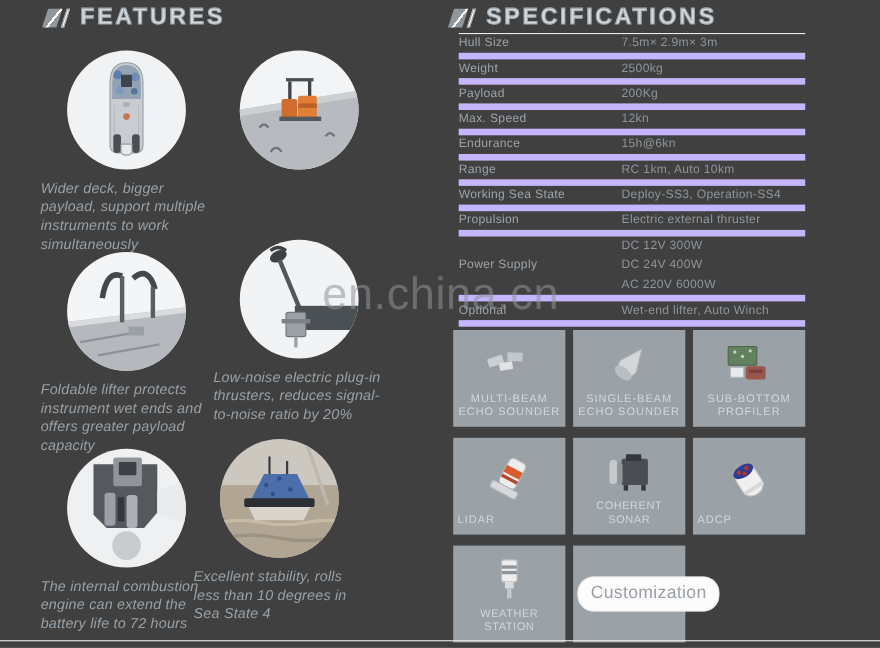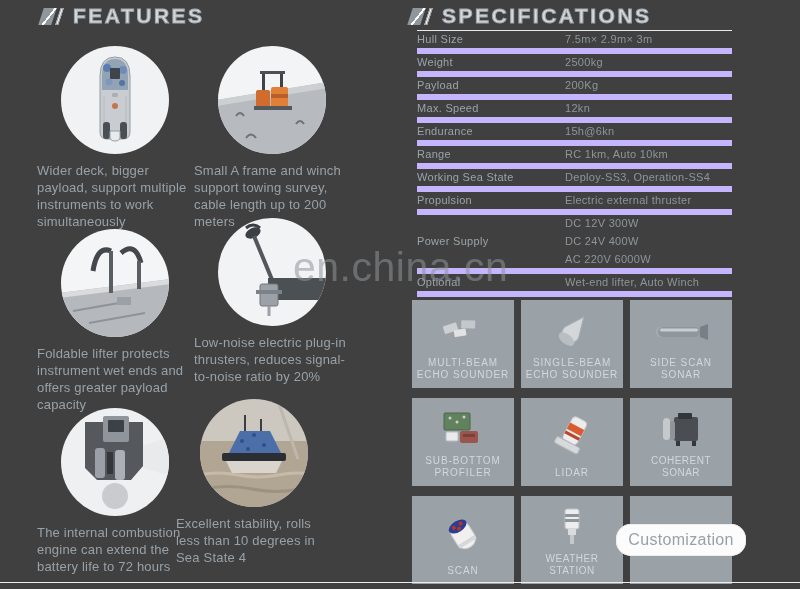--- a/index.html
+++ b/index.html
@@ -12,39 +12,39 @@
   .sec-header.right{left:407px;}
   .hicon{position:relative;width:24px;height:17px;flex:none;}
   .hicon .block{position:absolute;left:3px;top:0;width:13px;height:17px;transform:skewX(-18deg);
         background:linear-gradient(115deg,#8f969c 52%,#ffffff 52%,#ffffff 64%,#8f969c 64%);}
   .hicon .slash{position:absolute;left:20px;top:0;width:3px;height:17px;transform:skewX(-18deg);
         background:#ffffff;border:1px solid #9aa0a6;box-sizing:border-box;}
   .sec-title{margin:0;font-size:21px;font-weight:700;letter-spacing:2.5px;color:#d6dadd;
         -webkit-text-stroke:1px #9fa6ac;}
 
   
-  .feature-item{position:absolute;width:155px;}
+  .feature-item{position:absolute;width:155px;font-style:italic;}
   .fi-0{left:37px;top:44px;} .fi-1{left:194px;top:44px;}
   .fi-2{left:37px;top:227px;} .fi-3{left:194px;top:216px;}
   .fi-4{left:37px;top:406px;} .fi-5{left:176px;top:397px;}
   .feature-img{width:112px;height:112px;margin:0 auto 6px;}
   .feature-caption{font-size:13px;line-height:17px;color:#98a1a8;letter-spacing:0.2px;}
 
   
   .spec-table{position:absolute;left:417px;top:30px;width:315px;border-top:1px solid #e7e9ea;}
   .spec-row{display:flex;align-items:center;padding:2px 0;border-bottom:6px solid #c4b5fd;}
   .spec-label{flex:none;width:148px;font-size:11px;line-height:13px;color:#9ba3a9;letter-spacing:0.3px;}
   .spec-value{font-size:11px;line-height:13px;color:#8d959b;letter-spacing:0.3px;}
   .spec-value div{margin-bottom:5px;}
   .spec-value div:last-child{margin-bottom:0;}
 
   
   .tiles{position:absolute;left:412px;top:300px;display:grid;
          grid-template-columns:repeat(3,102px);grid-auto-rows:88px;gap:10px 7px;}
-  .tile{background:#9aa1a7;display:flex;flex-direction:column;align-items:center;
+  .tile{background:#9aa1a7;display:flex;flex-direction:column;align-items:flex-start;
         justify-content:flex-end;padding:6px 4px 7px;box-sizing:border-box;}
   .tile-img{flex:1;display:flex;align-items:center;justify-content:center;width:100%;}
   .tile-label{font-size:10px;line-height:12px;letter-spacing:0.9px;color:#d4d8db;text-align:center;}
   .tile-label.small{font-size:10px;letter-spacing:0.5px;}
   .tile.custom{justify-content:center;}
   .pill{background:#fcfcfc;border-radius:15px;padding:7px 12px;font-size:16px;color:#9aa0a6;
         letter-spacing:0.3px;box-shadow:0 0 0 1px #eceeee inset;}
 
   
   .watermark{position:absolute;left:293px;top:244px;font-size:41px;color:#8f9499;opacity:0.55;
@@ -105,21 +105,20 @@
           <rect x="46" y="30" width="3" height="34" fill="#3e4347"></rect>
           <rect x="64" y="28" width="3" height="34" fill="#3e4347"></rect>
           <rect x="44" y="27" width="25" height="3" fill="#4a4f54"></rect>
           <rect x="40" y="46" width="14" height="18" rx="2" fill="#cf6c2e"></rect>
           <rect x="55" y="43" width="17" height="21" rx="2" fill="#e07f35"></rect>
           <rect x="55" y="50" width="17" height="4" fill="#b95f28"></rect>
           <rect x="38" y="62" width="38" height="4" fill="#53585c"></rect>
         </g>
       </svg>
     </div>
-    <div class="feature-caption">Small A frame and winch support towing survey, cable length up to 200 meters</div>
   </div>
 
   <div class="feature-item fi-2">
     <div class="feature-img">
       <svg width="112" height="112" viewBox="0 0 112 112">
         <defs>
             <clipPath id="cf3">
               <circle cx="56" cy="56" r="54"></circle>
             </clipPath>
           </defs>
@@ -292,31 +291,20 @@
         <svg width="62" height="42" viewBox="0 0 62 42">
           <g transform="rotate(38 31 21)">
             <path d="M31,2 L40,22 Q40,32 31,32 Q22,32 22,22 Z" fill="#d4d7da" stroke="#a8aeb3"></path>
             <ellipse cx="31" cy="30" rx="9" ry="5" fill="#b9bec2"></ellipse>
           </g>
         </svg>
       </div>
       <div class="tile-label">SINGLE-BEAM ECHO SOUNDER</div>
     </div>
 
-    <div class="tile">
-      <div class="tile-img">
-        <svg width="62" height="42" viewBox="0 0 62 42">
-          <ellipse cx="10" cy="21" rx="4" ry="5" fill="#a6acb1"></ellipse>
-          <rect x="8" y="16" width="42" height="10" rx="5" fill="#8f979d"></rect>
-          <rect x="10" y="17.5" width="38" height="3" rx="1.5" fill="#c9ced2"></rect>
-          <polygon points="50,16 58,13 58,29 50,26" fill="#787f86"></polygon>
-        </svg>
-      </div>
-      <div class="tile-label">SIDE SCAN SONAR</div>
-    </div>
 
     <div class="tile">
       <div class="tile-img">
         <svg width="62" height="42" viewBox="0 0 62 42">
           <rect x="12" y="4" width="26" height="17" rx="1" fill="#61815f" stroke="#4c664b"></rect>
           <circle cx="18" cy="9" r="1.5" fill="#c9d3c6"></circle>
             <circle cx="25" cy="13" r="1.5" fill="#c9d3c6"></circle>
           <circle cx="32" cy="8" r="1.5" fill="#c9d3c6"></circle>
           <rect x="14" y="23" width="12" height="9" rx="1" fill="#e9eaeb" stroke="#b9bdc0"></rect>
           <rect x="28" y="22" width="18" height="12" rx="2" fill="#9a564c"></rect>
@@ -360,21 +348,21 @@
           <g transform="rotate(-32 31 22)">
             <rect x="21" y="8" width="20" height="28" rx="9" fill="#f0f0f1" stroke="#c9ccce"></rect>
             <ellipse cx="31" cy="12" rx="10" ry="5.5" fill="#2e3d8f"></ellipse>
             <circle cx="27" cy="11" r="2" fill="#b5342e"></circle>
               <circle cx="35" cy="11" r="2" fill="#b5342e"></circle>
             <circle cx="31" cy="14.5" r="2" fill="#b5342e"></circle>
             <rect x="21" y="28" width="20" height="4" fill="#d6d8da"></rect>
           </g>
         </svg>
       </div>
-      <div class="tile-label">SCAN</div>
+      <div class="tile-label">ADCP</div>
     </div>
 
     <div class="tile">
       <div class="tile-img">
         <svg width="62" height="42" viewBox="0 0 62 42">
           <rect x="24" y="2" width="14" height="20" rx="2" fill="#ededee" stroke="#bcc0c3"></rect>
           <rect x="24" y="7" width="14" height="3" fill="#8e959b"></rect>
           <rect x="24" y="12" width="14" height="3" fill="#8e959b"></rect>
           <rect x="27" y="22" width="8" height="6" fill="#d9dbdd"></rect>
           <rect x="29" y="28" width="4" height="9" fill="#c6c9cc"></rect>

